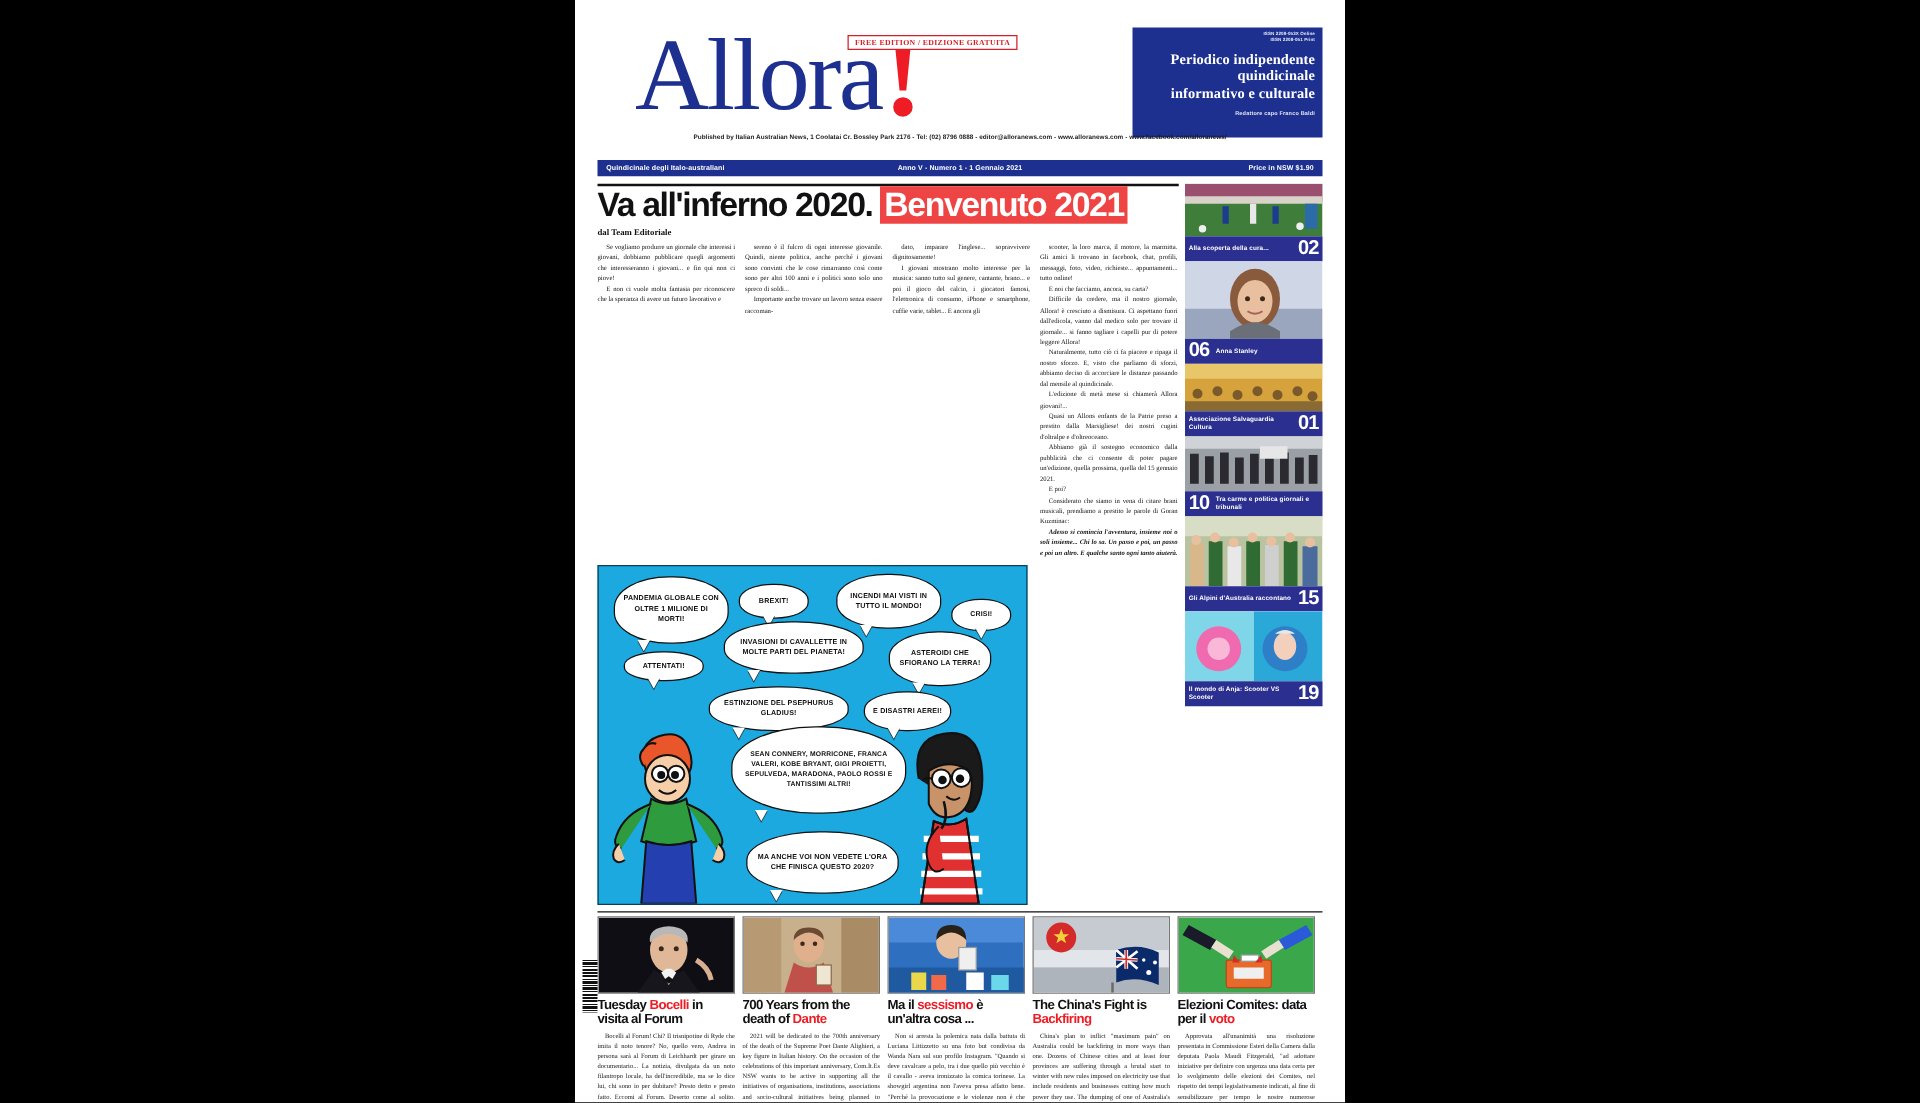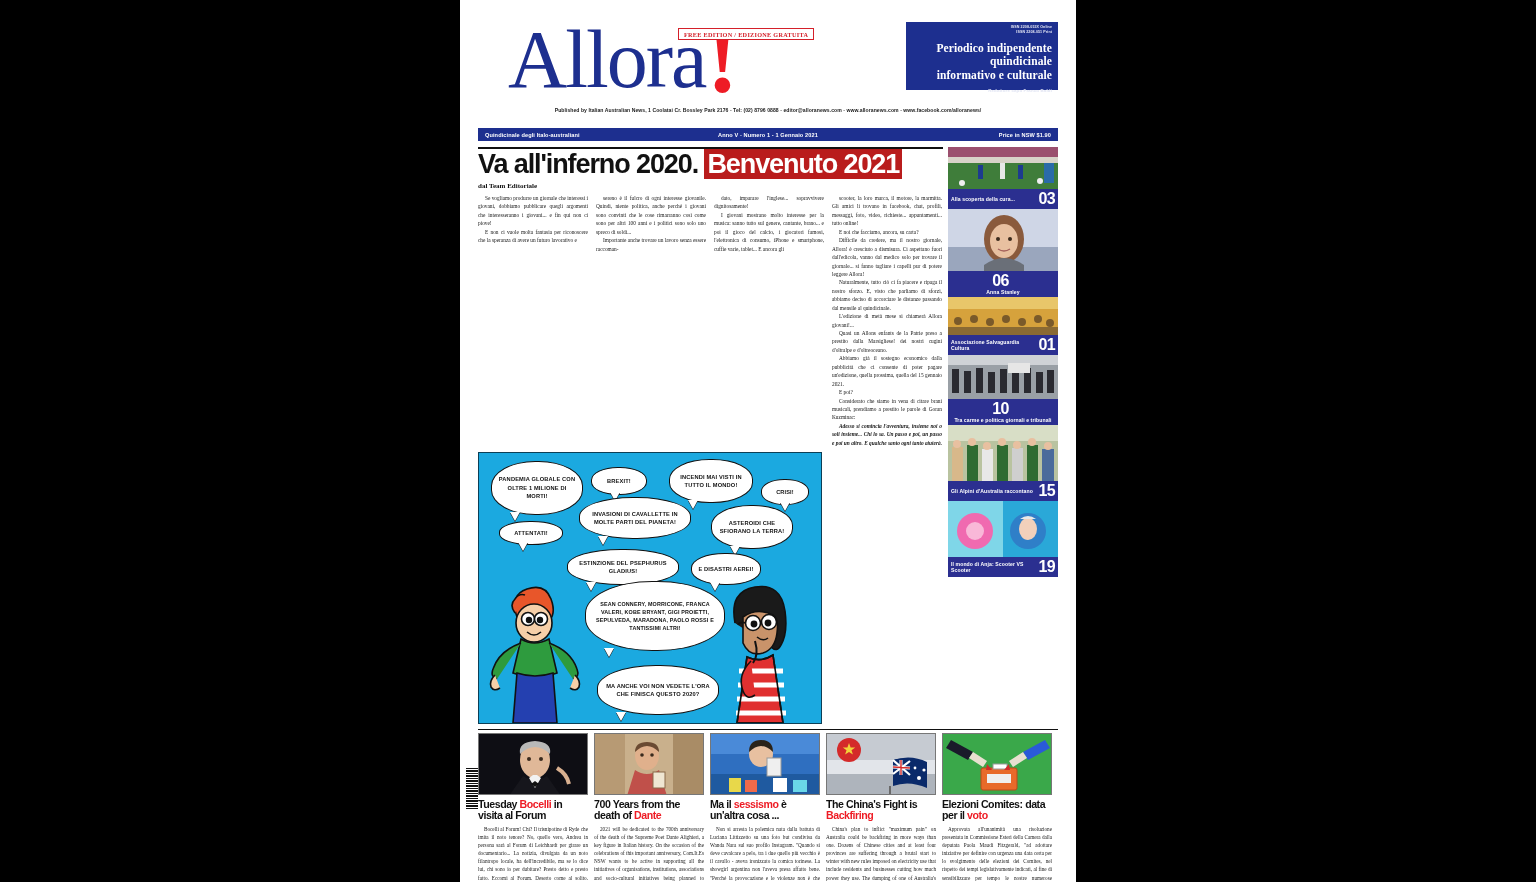--- a/index.html
+++ b/index.html
@@ -63,21 +63,21 @@
     font-weight: bold;
     font-size: 96px;
     line-height: .80;
     color: #ee1c25;
     margin-left: 1px;
     letter-spacing: -4px;
   }
   .periodico-box {
     position: absolute;
     right: 18px; top: 22px;
-    width: 152px; height: 68px;
+    width: 152px; height: 88px;
     background: #1d2f8f;
     color: #fff;
     padding: 3px 6px 2px 6px;
     text-align: right;
   }
   .issn-lines {
     font-size: 3.6px;
     line-height: 1.5;
     font-weight: bold;
     color: #e6e8f5;
@@ -138,21 +138,21 @@
   .lead-head {
     font-family: "Liberation Sans", sans-serif;
     font-weight: bold;
     font-size: 27px;
     line-height: 1.0;
     letter-spacing: -1.1px;
     color: #111;
     white-space: nowrap;
     margin-bottom: 4px;
   }
-  .lead-head .hl { color: #ffffff; background: #b91c1c; padding: 0 3px; }
+  .lead-head .hl { color: #ffffff; background: #ef4444; padding: 0 3px; }
   .byline {
     font-size: 7px; font-weight: bold; color: #111;
     margin-bottom: 4px;
     font-family: "Liberation Serif", serif;
   }
   .byline .b2 { font-weight: bold; }
 
   
   .lead-cols {
     display: flex;
@@ -229,21 +229,21 @@
   .idx-bar {
     position: relative;
     width: 110px;
     background: #2b2f90;
     color: #fff;
     display: flex;
     align-items: center;
     padding: 2px 3px;
     min-height: 19px;
   }
-  .idx-bar.num-left { flex-direction: column; }
+  .idx-bar.num-left { flex-direction: row; }
   .idx-label {
     font-size: 5.1px; font-weight: bold;
     line-height: 1.22; letter-spacing: .1px;
     flex: 1;
   }
   .idx-num {
     font-family: "Liberation Sans", sans-serif;
     font-weight: bold;
     font-size: 16px;
     line-height: 1;
@@ -450,21 +450,21 @@
             <circle cx="14" cy="36" r="3" fill="#efefef"></circle>
             <circle cx="92" cy="34" r="3" fill="#efefef"></circle>
             <rect x="30" y="18" width="5" height="14" fill="#1d3b8f"></rect>
             <rect x="52" y="16" width="5" height="16" fill="#e8e8e8"></rect>
             <rect x="70" y="18" width="5" height="14" fill="#1d3b8f"></rect>
             <rect x="96" y="16" width="10" height="20" fill="#2a6ba8"></rect>
           </svg>
         </div>
         <div class="idx-bar num-right">
           <span class="idx-label">Alla scoperta della cura...</span>
-          <span class="idx-num">03</span>
+          <span class="idx-num">02</span>
         </div>
 
         <div class="idx-photo">
           <svg viewBox="0 0 110 62" style="display:block;width:110px;height:62px">
             <rect width="110" height="62" fill="#cfd6e6"></rect>
             <rect y="38" width="110" height="24" fill="#9aa6bd"></rect>
             <ellipse cx="56" cy="30" rx="20" ry="24" fill="#8a5a3c"></ellipse>
             <ellipse cx="56" cy="32" rx="14" ry="17" fill="#e8c0a0"></ellipse>
             <path d="M36 56 q20 -14 40 0 l0 6 l-40 0 z" fill="#6a6f78"></path>
             <circle cx="50" cy="30" r="2" fill="#3b2a1c"></circle>

